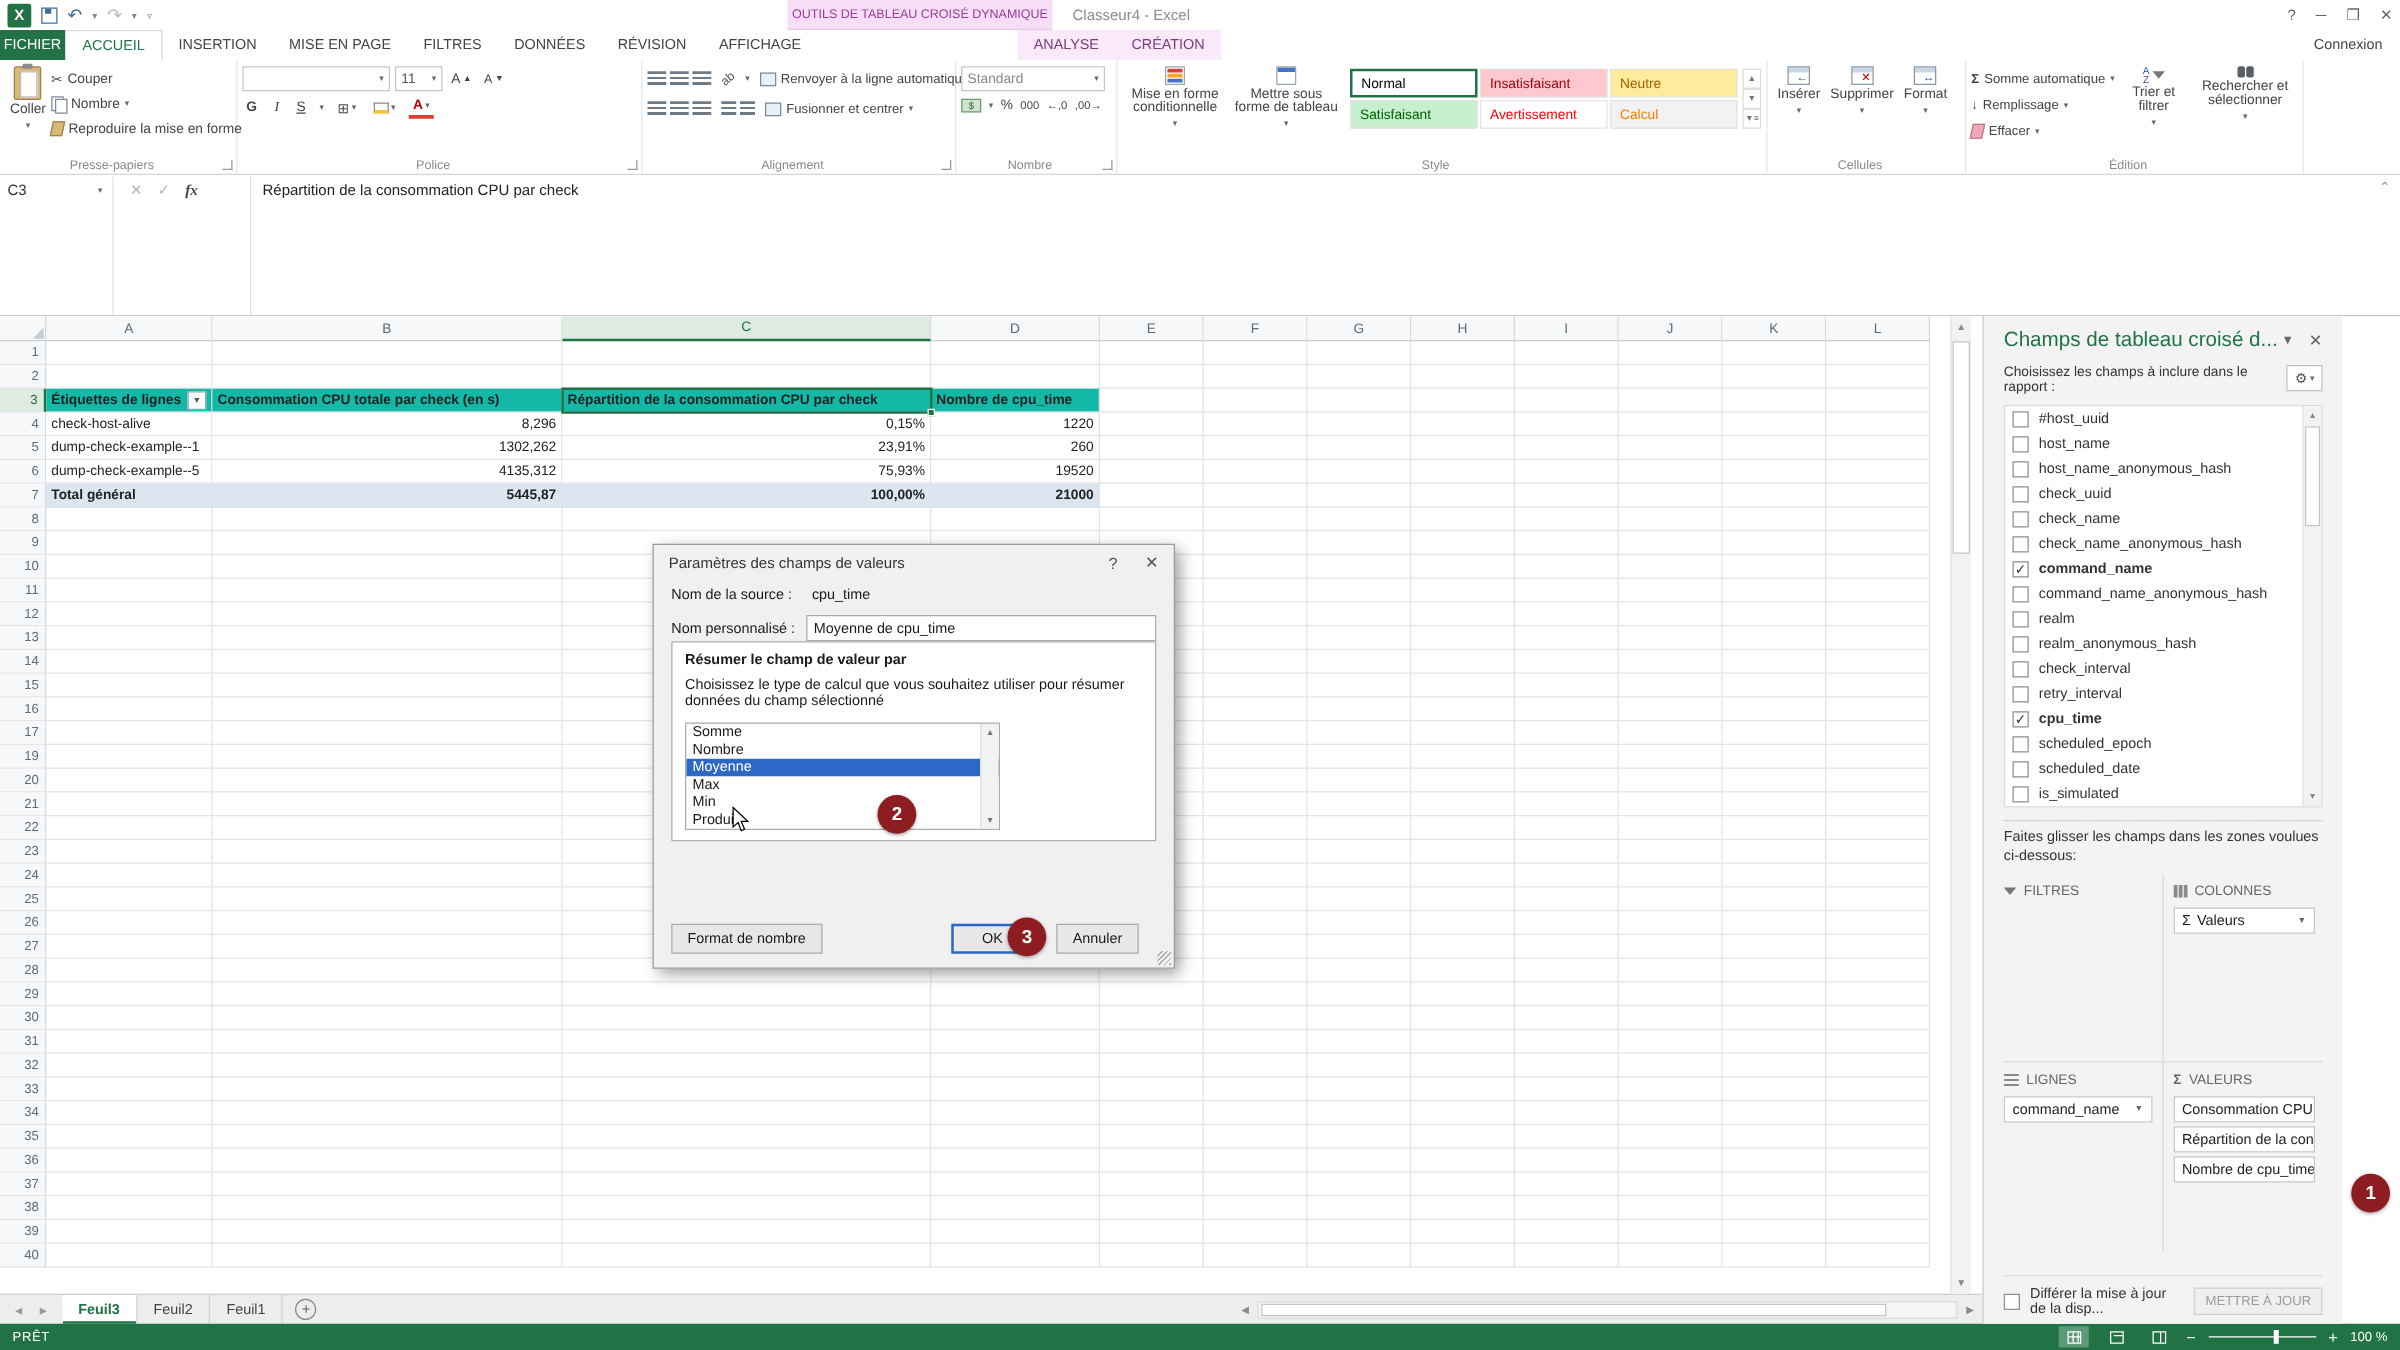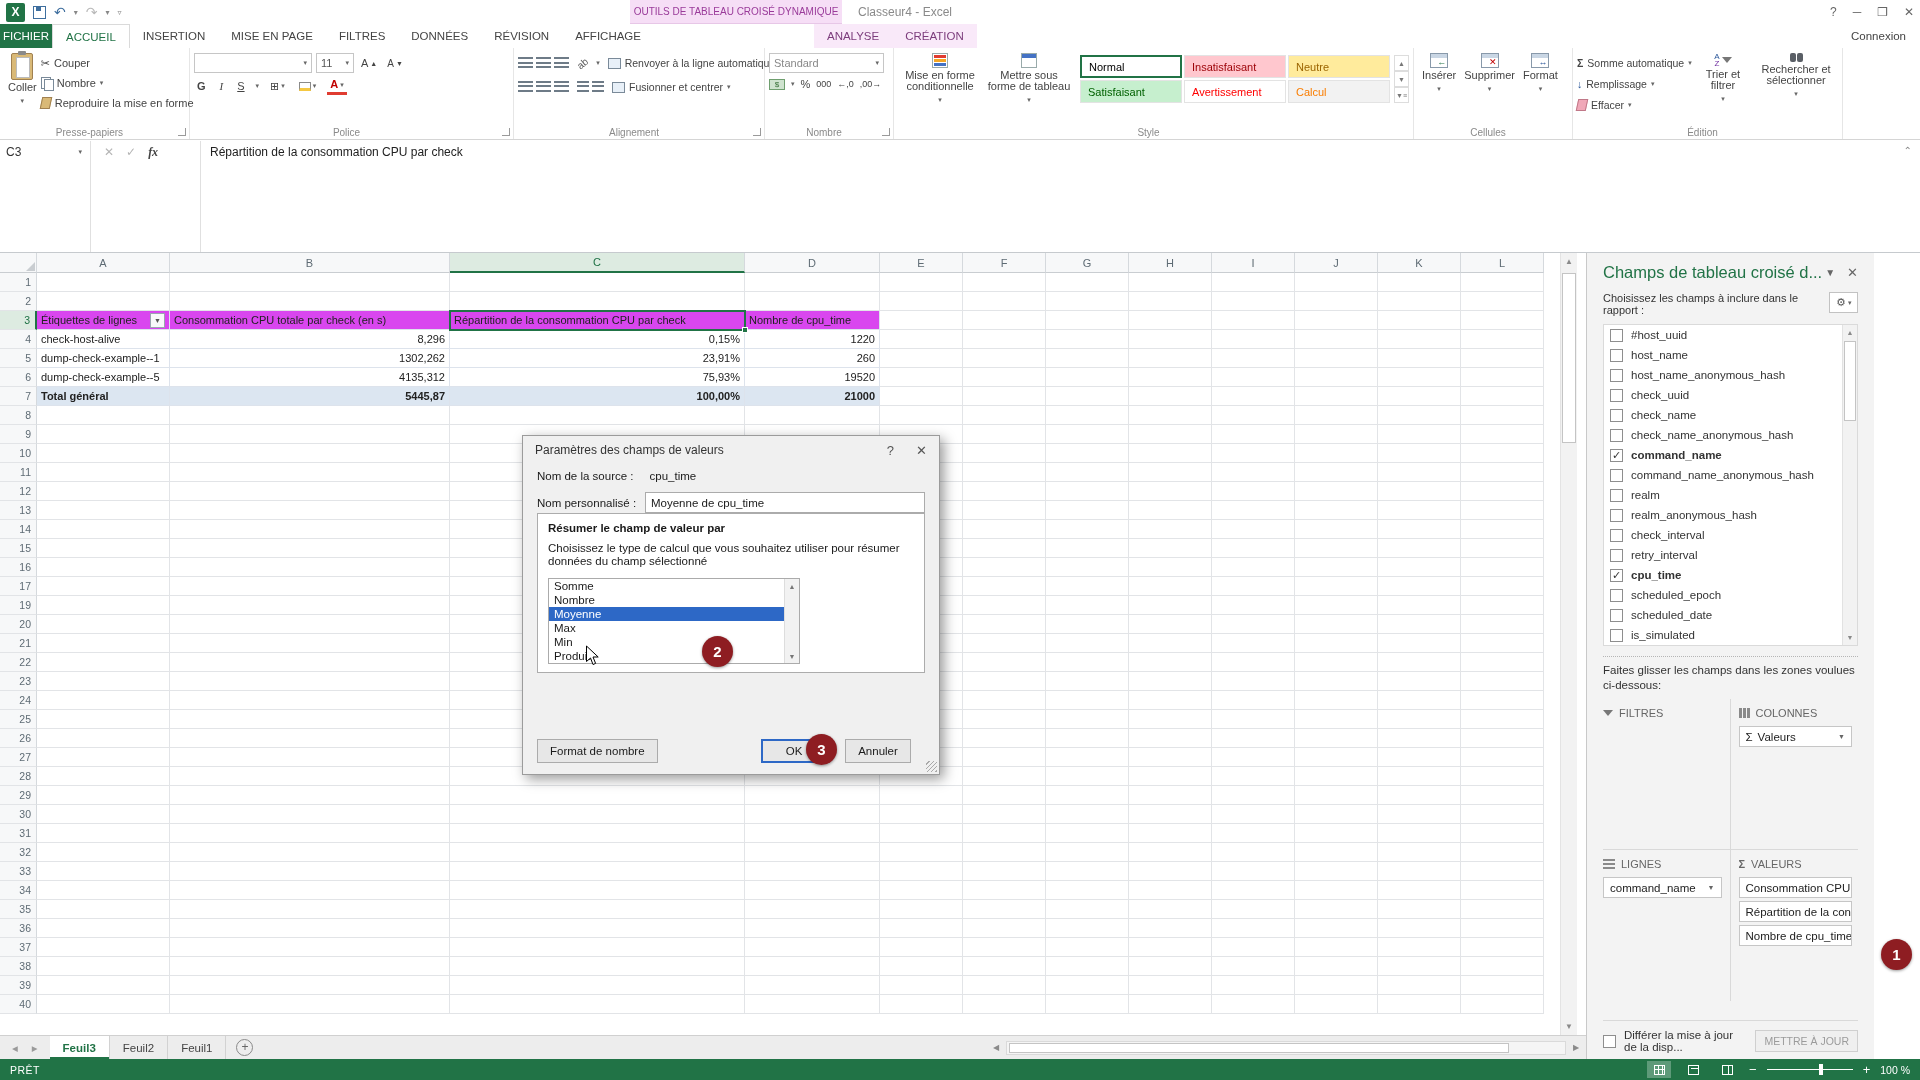--- a/index.html
+++ b/index.html
@@ -88,21 +88,21 @@
   .corner:after{content:"";position:absolute;right:1px;bottom:1px;border-left:9px solid transparent;border-bottom:9px solid #C9CDD1}
   .colhead{height:20px;background:#F7F8F9;border-right:1px solid #D5D9DD;border-bottom:1px solid #C9CDD1;color:#5E6B74;font-size:11px;display:flex;align-items:center;justify-content:center}
   .colhead.sel{background:#DDEBE1;color:#1E7145;border-bottom:2px solid #217346}
   .grow{display:flex;height:19px}
   .rowhead{width:37px;background:#F7F8F9;border-right:1px solid #D5D9DD;border-bottom:1px solid #E2E4E7;color:#5E6B74;font-size:10.5px;display:flex;align-items:center;justify-content:flex-end;padding-right:5px}
   .rowhead.sel{background:#DDEBE1;color:#1E7145;border-right:2px solid #217346}
   .gcell{border-right:1px solid #E2E4E7;border-bottom:1px solid #E2E4E7}
   .pivot{position:absolute;left:37px;top:58px;width:843px;font-size:11px;z-index:2}
   .prow{display:flex}
   .pcell{height:19px;display:flex;align-items:center;padding:0 4px;border-right:1px solid #DDE3EC;border-bottom:1px solid #DDE3EC;background:#fff;white-space:nowrap;overflow:hidden}
-  .phead .pcell{background:#d946ef;font-weight:normal}
+  .phead .pcell{background:#14b8a6;font-weight:bold}
   .trow .pcell{background:#DCE6F1;font-weight:bold}
   .num{justify-content:flex-end}
   .w-a{width:133px}.w-b{width:280px}.w-c{width:295px}.w-d{width:135px}
   .filterbtn{margin-left:auto;width:15px;height:15px;border:1px solid #9AA5B0;background:#F8F9FA;color:#555;font-size:7px;display:flex;align-items:center;justify-content:center}
   .selbox{position:absolute;left:449px;top:57px;width:297px;height:21px;border:2px solid #217346;z-index:3}
   .selbox i{position:absolute;right:-4px;bottom:-4px;width:6px;height:6px;background:#217346;border:1px solid #fff}
   .vscroll{position:absolute;left:1560px;top:0;width:17px;height:782px;background:#F2F2F2;border-left:1px solid #E3E3E3;z-index:4}
   .vscroll .arr{height:17px;display:flex;align-items:center;justify-content:center;color:#8A8A8A;font-size:8px}
   .vscroll .arr.bottom{position:absolute;bottom:0;left:0;right:0}
   .vthumb{position:absolute;left:1px;top:20px;width:14px;height:170px;background:#fff;border:1px solid #C4C4C4}

